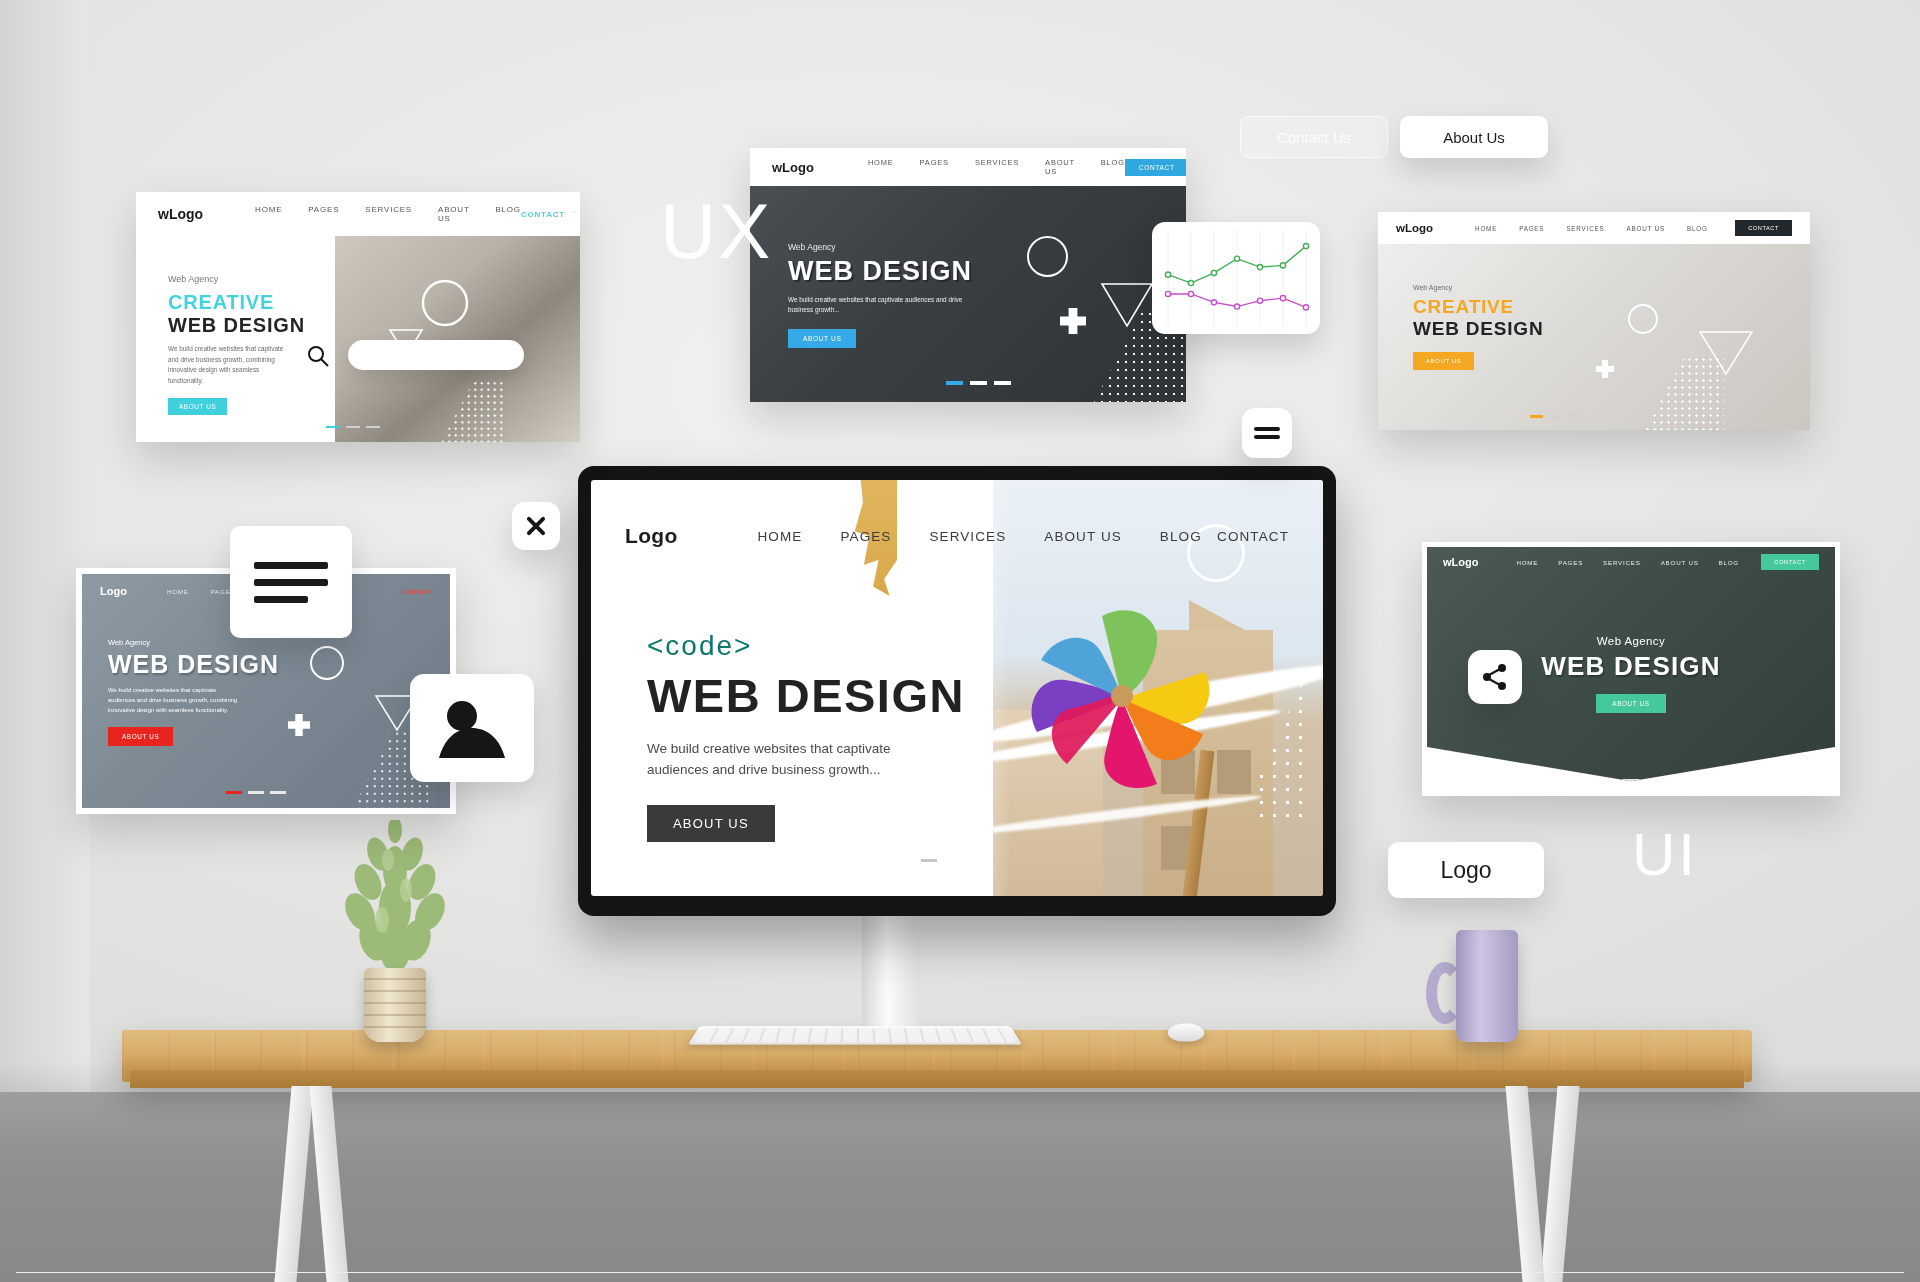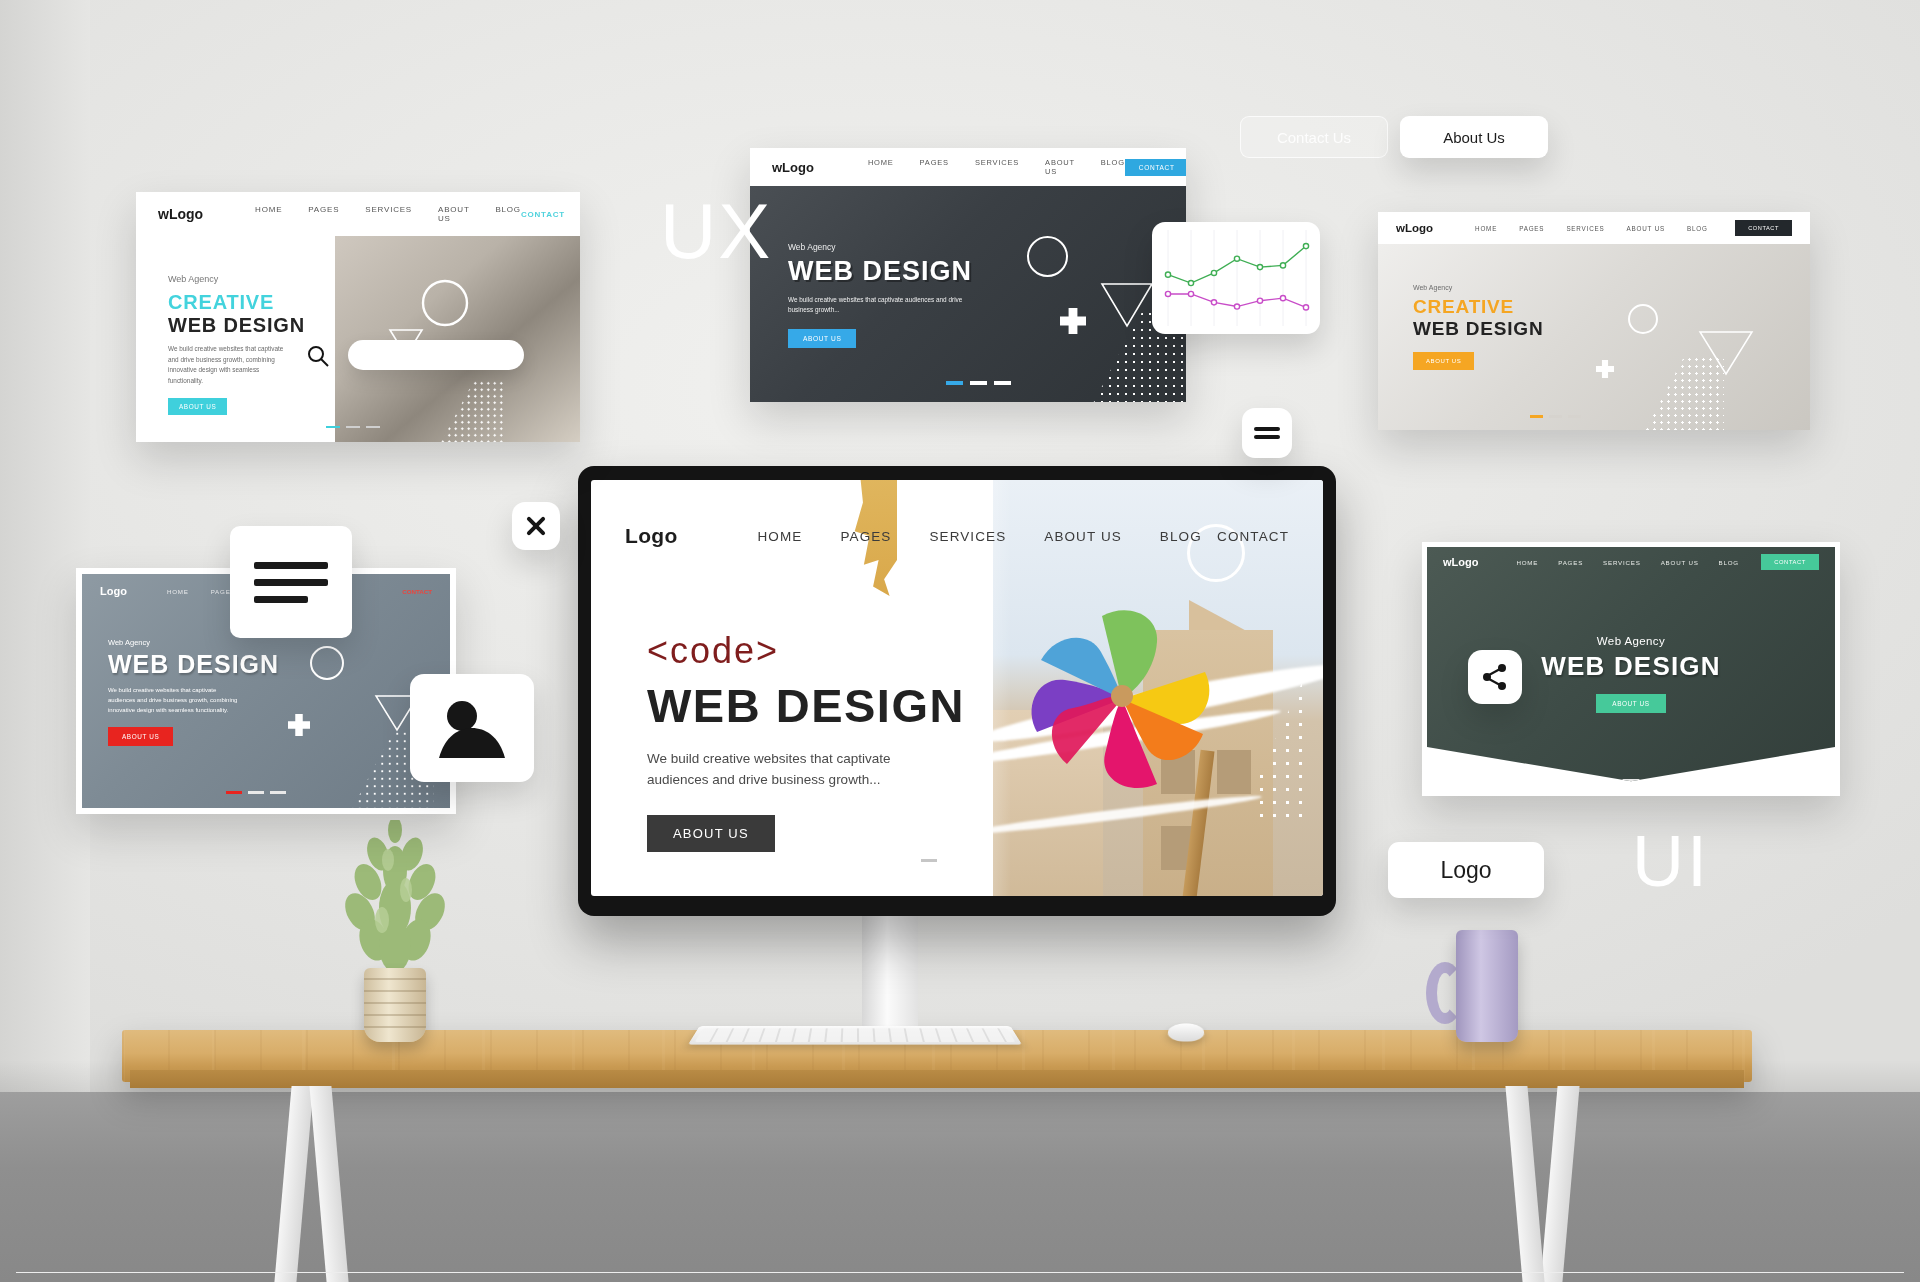--- a/index.html
+++ b/index.html
@@ -49,21 +49,21 @@
   #mon-foot{position:absolute;left:820px;top:1026px;width:142px;height:14px;
     background:linear-gradient(180deg,#f0f0f0,#d6d6d6);border-radius:4px;}
 
   
   .scr-nav{display:flex;align-items:center;position:absolute;top:44px;left:0;right:0;padding:0 34px;z-index:6;}
   .scr-logo{font-size:21px;font-weight:bold;color:#1d1d1d;letter-spacing:.3px;}
   .scr-menu{display:flex;gap:38px;margin-left:80px;}
   .scr-menu span{font-size:13.5px;color:#3b3b3b;letter-spacing:1.1px;}
   .scr-contact{margin-left:auto;font-size:13.5px;color:#3b3b3b;letter-spacing:1.1px;}
   .scr-body{position:absolute;left:56px;top:150px;z-index:6;}
-  .scr-code{font-size:36px;color:#7f1d1d;letter-spacing:2px;font-weight:300;}
+  .scr-code{font-size:28px;color:#0f766e;letter-spacing:2px;font-weight:300;}
   .scr-title{font-size:47px;font-weight:bold;color:#222;letter-spacing:1.5px;margin-top:6px;}
   .scr-sub{font-size:13.5px;color:#4a4a4a;line-height:1.55;margin-top:16px;max-width:300px;}
   .scr-btn{margin-top:24px;background:#3a3a3a;color:#fff;font-size:13px;letter-spacing:1.2px;
     padding:11px 26px;display:inline-block;border:none;cursor:pointer;}
   .scr-dots{position:absolute;left:330px;bottom:34px;display:flex;gap:8px;z-index:6;}
   .scr-dots i{display:block;width:16px;height:3px;background:#c6c6c6;}
   
   #scr-photo{position:absolute;right:0;top:0;width:330px;height:100%;overflow:hidden;}
   #scr-photo .sky{position:absolute;inset:0;
     background:linear-gradient(180deg,#eaf0f6 0%, #dce6ef 42%, #d3c3ab 58%, #c9b89f 100%);}
@@ -276,21 +276,21 @@
   #chip-close .x{width:24px;height:24px;position:relative;}
   #chip-close .x:before,#chip-close .x:after{content:"";position:absolute;left:0;top:10px;width:24px;height:4px;background:#151515;border-radius:2px;}
   #chip-close .x:before{transform:rotate(45deg);}
   #chip-close .x:after{transform:rotate(-45deg);}
   #chip-menu .hb{width:26px;}
   #chip-menu .hb i{display:block;height:4px;background:#161616;border-radius:2px;margin:4px 0;}
 
   
   .ghost{position:absolute;color:#fff;font-weight:300;user-select:none;}
   #ghost-ux{left:660px;top:186px;font-size:78px;letter-spacing:2px;}
-  #ghost-ui{left:1632px;top:820px;font-size:72px;letter-spacing:3px;}
+  #ghost-ui{left:1632px;top:820px;font-size:60px;letter-spacing:3px;}
 </style>
 </head>
 <body>
 
 <div id="wall"></div>
 <div id="sidewall-left"></div>
 <div id="wallshadow"></div>
 <div id="floor"></div>
 
 <div id="desk">

